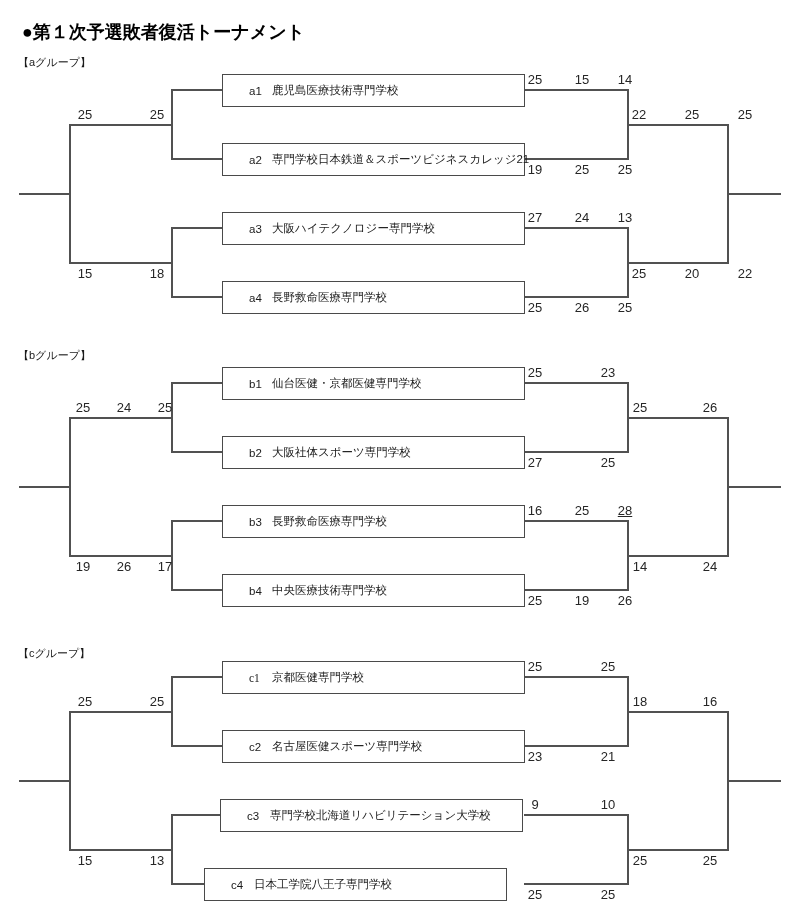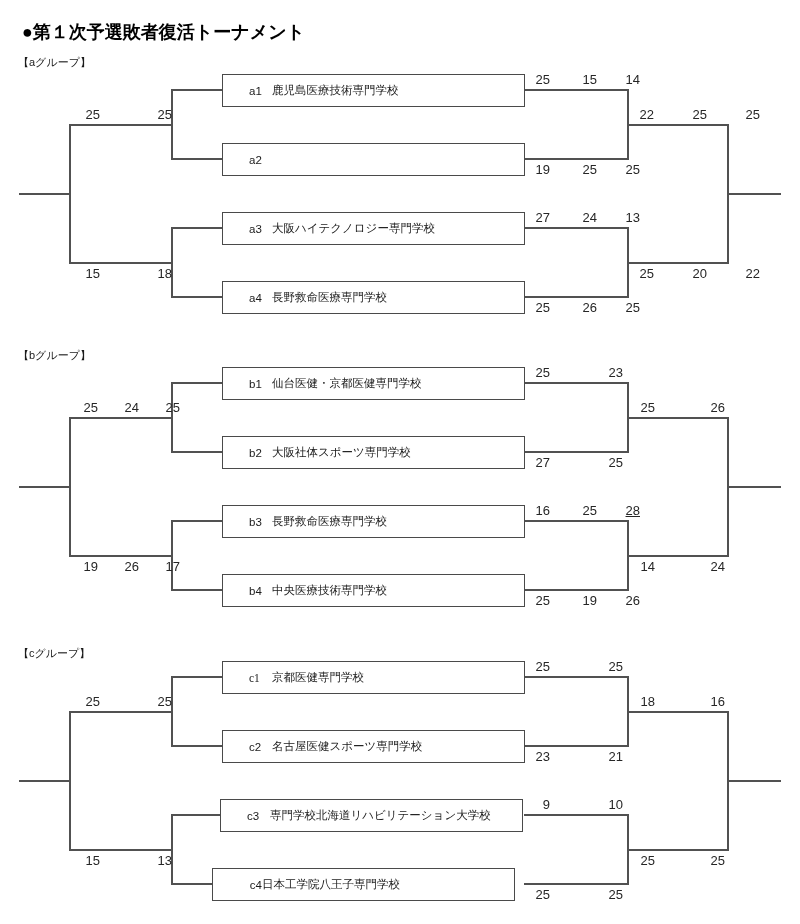--- a/index.html
+++ b/index.html
@@ -22,21 +22,21 @@
     position:absolute;box-sizing:border-box;
     width:303px;height:33px;
     background:#ffffff;
     display:flex;align-items:center;
     padding-left:12px;
     font-size:11.5px;color:#1a1a1a;white-space:nowrap;
   }
   .team-id{flex:0 0 auto;width:23px;margin-left:14px;}
   .team-name{flex:0 0 auto;}
   .num{
-    position:absolute;width:30px;text-align:right;
+    position:absolute;width:30px;text-align:center;
     font-size:13px;line-height:14px;color:#262626;white-space:nowrap;
   }
 </style>
 </head>
 <body>
 
 <div id="stage">
   <div class="page-title">●第１次予選敗者復活トーナメント</div>
 <div class="group-label" style="top: 55px;">【aグループ】</div>
     <div class="bline" style="left: 171px; top: 89px; width: 52px; height: 2px; background: rgb(81, 81, 81);"></div>
@@ -58,20 +58,21 @@
     <div class="bline" style="left: 627px; top: 227px; width: 2px; height: 71px; background: rgb(81, 81, 81);"></div>
     <div class="bline" style="left: 627px; top: 261.5px; width: 102px; height: 2px; background: rgb(81, 81, 81);"></div>
     <div class="bline" style="left: 727px; top: 123.5px; width: 2px; height: 140px; background: rgb(81, 81, 81);"></div>
     <div class="bline" style="left: 727px; top: 192.5px; width: 54px; height: 2px; background: rgb(81, 81, 81);"></div>
     <div class="team-box" style="left: 222px; top: 74px; border: 1.5px solid rgb(74, 74, 74);">
       <span class="team-id">a1</span>
       <span class="team-name">鹿児島医療技術専門学校</span>
     </div>
     <div class="team-box" style="left: 222px; top: 143px; border: 1.5px solid rgb(74, 74, 74);">
       <span class="team-id">a2</span>
+      <span class="team-name">専門学校日本鉄道＆スポーツビジネスカレッジ21</span>
     </div>
     <div class="team-box" style="left: 222px; top: 212px; border: 1.5px solid rgb(74, 74, 74);">
       <span class="team-id">a3</span>
       <span class="team-name">大阪ハイテクノロジー専門学校</span>
     </div>
     <div class="team-box" style="left: 222px; top: 281px; border: 1.5px solid rgb(74, 74, 74);">
       <span class="team-id">a4</span>
       <span class="team-name">長野救命医療専門学校</span>
     </div>
     <div class="num" style="left: 520px; top: 73px;">25</div>
@@ -179,21 +180,21 @@
       <span class="team-name">京都医健専門学校</span>
     </div>
     <div class="team-box" style="left: 222px; top: 730px; border: 1.5px solid rgb(74, 74, 74);">
       <span class="team-id">c2</span>
       <span class="team-name">名古屋医健スポーツ専門学校</span>
     </div>
     <div class="team-box" style="left: 220px; top: 799px; border: 1.5px solid rgb(74, 74, 74); align-items: center;">
       <span class="team-id">c3</span>
       <span class="team-name">専門学校北海道リハビリテーション大学校</span>
     </div>
-    <div class="team-box" style="left: 212px; top: 868px; border: 1.5px solid rgb(74, 74, 74); text-align: right;">
+    <div class="team-box" style="left: 204px; top: 868px; border: 1.5px solid rgb(74, 74, 74);">
       <span class="team-id">c4</span>
       <span class="team-name">日本工学院八王子専門学校</span>
     </div>
     <div class="num" style="left: 520px; top: 660px;">25</div>
     <div class="num" style="left: 593px; top: 660px;">25</div>
     <div class="num" style="left: 520px; top: 750px;">23</div>
     <div class="num" style="left: 593px; top: 750px;">21</div>
     <div class="num" style="left: 520px; top: 798px;">9</div>
     <div class="num" style="left: 593px; top: 798px;">10</div>
     <div class="num" style="left: 520px; top: 888px;">25</div>

